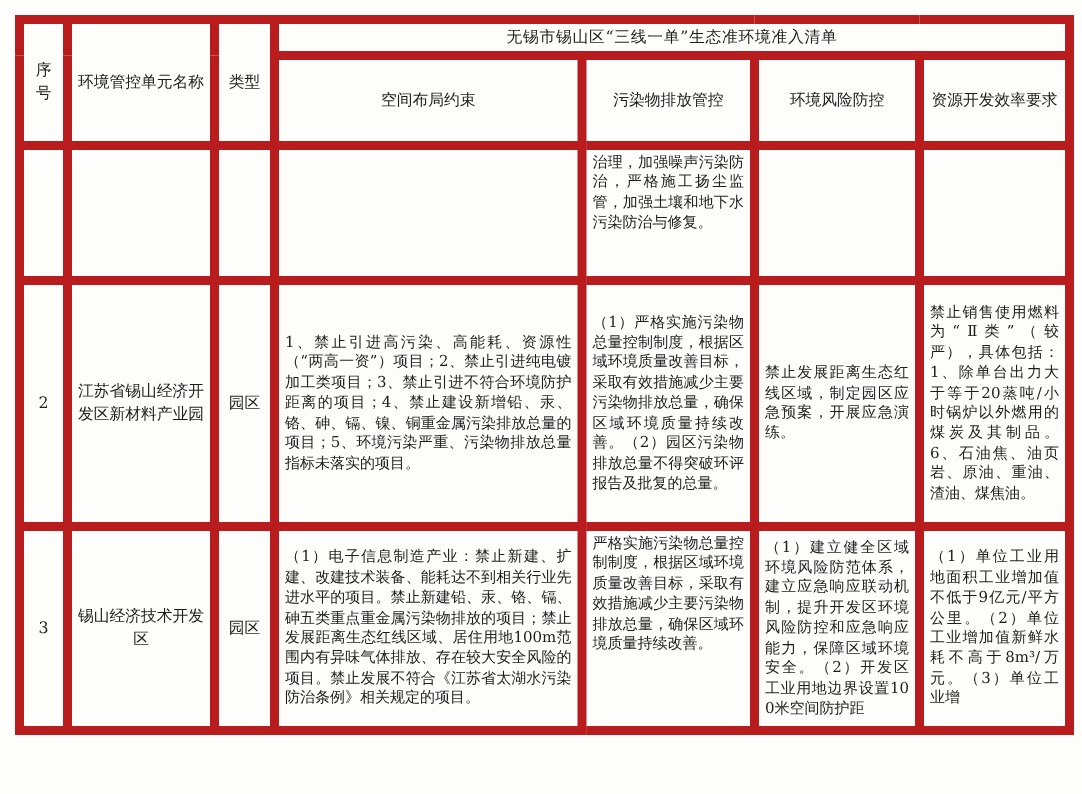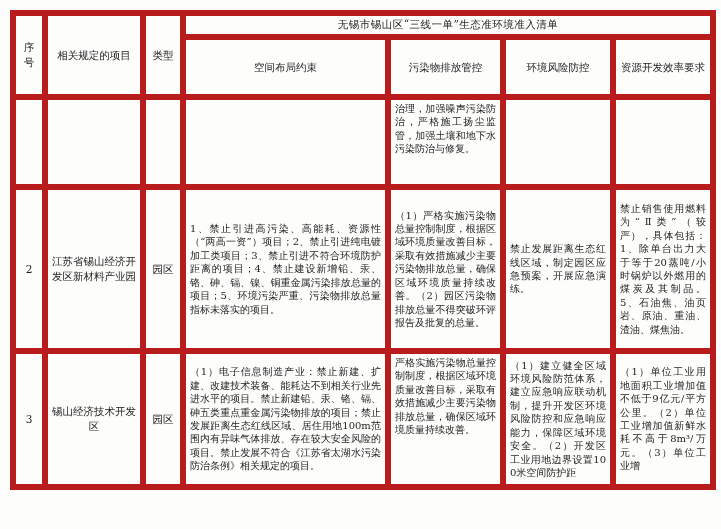--- a/index.html
+++ b/index.html
@@ -65,21 +65,21 @@
         <col style="width:98px">
         <col style="width:40px">
       <col style="width:205px">
         <col style="width:115px">
         <col style="width:110px">
       <col style="width:100px">
     </colgroup>
     <tbody>
       <tr class="r-title">
         <th class="hdr" rowspan="2">序号</th>
-        <th class="hdr hdr-narrow" rowspan="2">相关规定的项目</th>
+        <th class="hdr hdr-narrow" rowspan="2">环境管控单元名称</th>
         <th class="hdr" rowspan="2">类型</th>
         <th class="title-cell" colspan="4">无锡市锡山区“三线一单”生态准环境准入清单</th>
       </tr>
       <tr class="r-head">
         <th class="hdr">空间布局约束</th>
         <th class="hdr">污染物排放管控</th>
         <th class="hdr">环境风险防控</th>
         <th class="hdr hdr-narrow">资源开发效率要求</th>
       </tr>
 
@@ -93,21 +93,21 @@
         <td class="c-just"></td>
       </tr>
 
       <tr class="r-two">
         <td class="c-center">2</td>
         <td class="c-center c-name">江苏省锡山经济开发区新材料产业园</td>
         <td class="c-center">园区</td>
         <td class="c-just">1、禁止引进高污染、高能耗、资源性（“两高一资”）项目；2、禁止引进纯电镀加工类项目；3、禁止引进不符合环境防护距离的项目；4、禁止建设新增铅、汞、铬、砷、镉、镍、铜重金属污染排放总量的项目；5、环境污染严重、污染物排放总量指标未落实的项目。</td>
         <td class="c-just">（1）严格实施污染物总量控制制度，根据区域环境质量改善目标，采取有效措施减少主要污染物排放总量，确保区域环境质量持续改善。（2）园区污染物排放总量不得突破环评报告及批复的总量。</td>
         <td class="c-just">禁止发展距离生态红线区域，制定园区应急预案，开展应急演练。</td>
-        <td class="c-just">禁止销售使用燃料为“Ⅱ类”（较严），具体包括：1、除单台出力大于等于20蒸吨/小时锅炉以外燃用的煤炭及其制品。5、石油焦、油页岩、原油、重油、渣油、煤焦油。</td>
+        <td class="c-just">禁止销售使用燃料为“Ⅱ类”（较严），具体包括：1、除单台出力大于等于20蒸吨/小时锅炉以外燃用的煤炭及其制品。6、石油焦、油页岩、原油、重油、渣油、煤焦油。</td>
       </tr>
 
       <tr class="r-three">
         <td class="c-center">3</td>
         <td class="c-center c-name">锡山经济技术开发区</td>
         <td class="c-center">园区</td>
         <td class="c-just">（1）电子信息制造产业：禁止新建、扩建、改建技术装备、能耗达不到相关行业先进水平的项目。禁止新建铅、汞、铬、镉、砷五类重点重金属污染物排放的项目；禁止发展距离生态红线区域、居住用地100m范围内有异味气体排放、存在较大安全风险的项目。禁止发展不符合《江苏省太湖水污染防治条例》相关规定的项目。</td>
         <td class="c-just v-top">严格实施污染物总量控制制度，根据区域环境质量改善目标，采取有效措施减少主要污染物排放总量，确保区域环境质量持续改善。</td>
         <td class="c-just">（1）建立健全区域环境风险防范体系，建立应急响应联动机制，提升开发区环境风险防控和应急响应能力，保障区域环境安全。（2）开发区工业用地边界设置100米空间防护距</td>
         <td class="c-just">（1）单位工业用地面积工业增加值不低于9亿元/平方公里。（2）单位工业增加值新鲜水耗不高于8m³/万元。（3）单位工业增</td>

